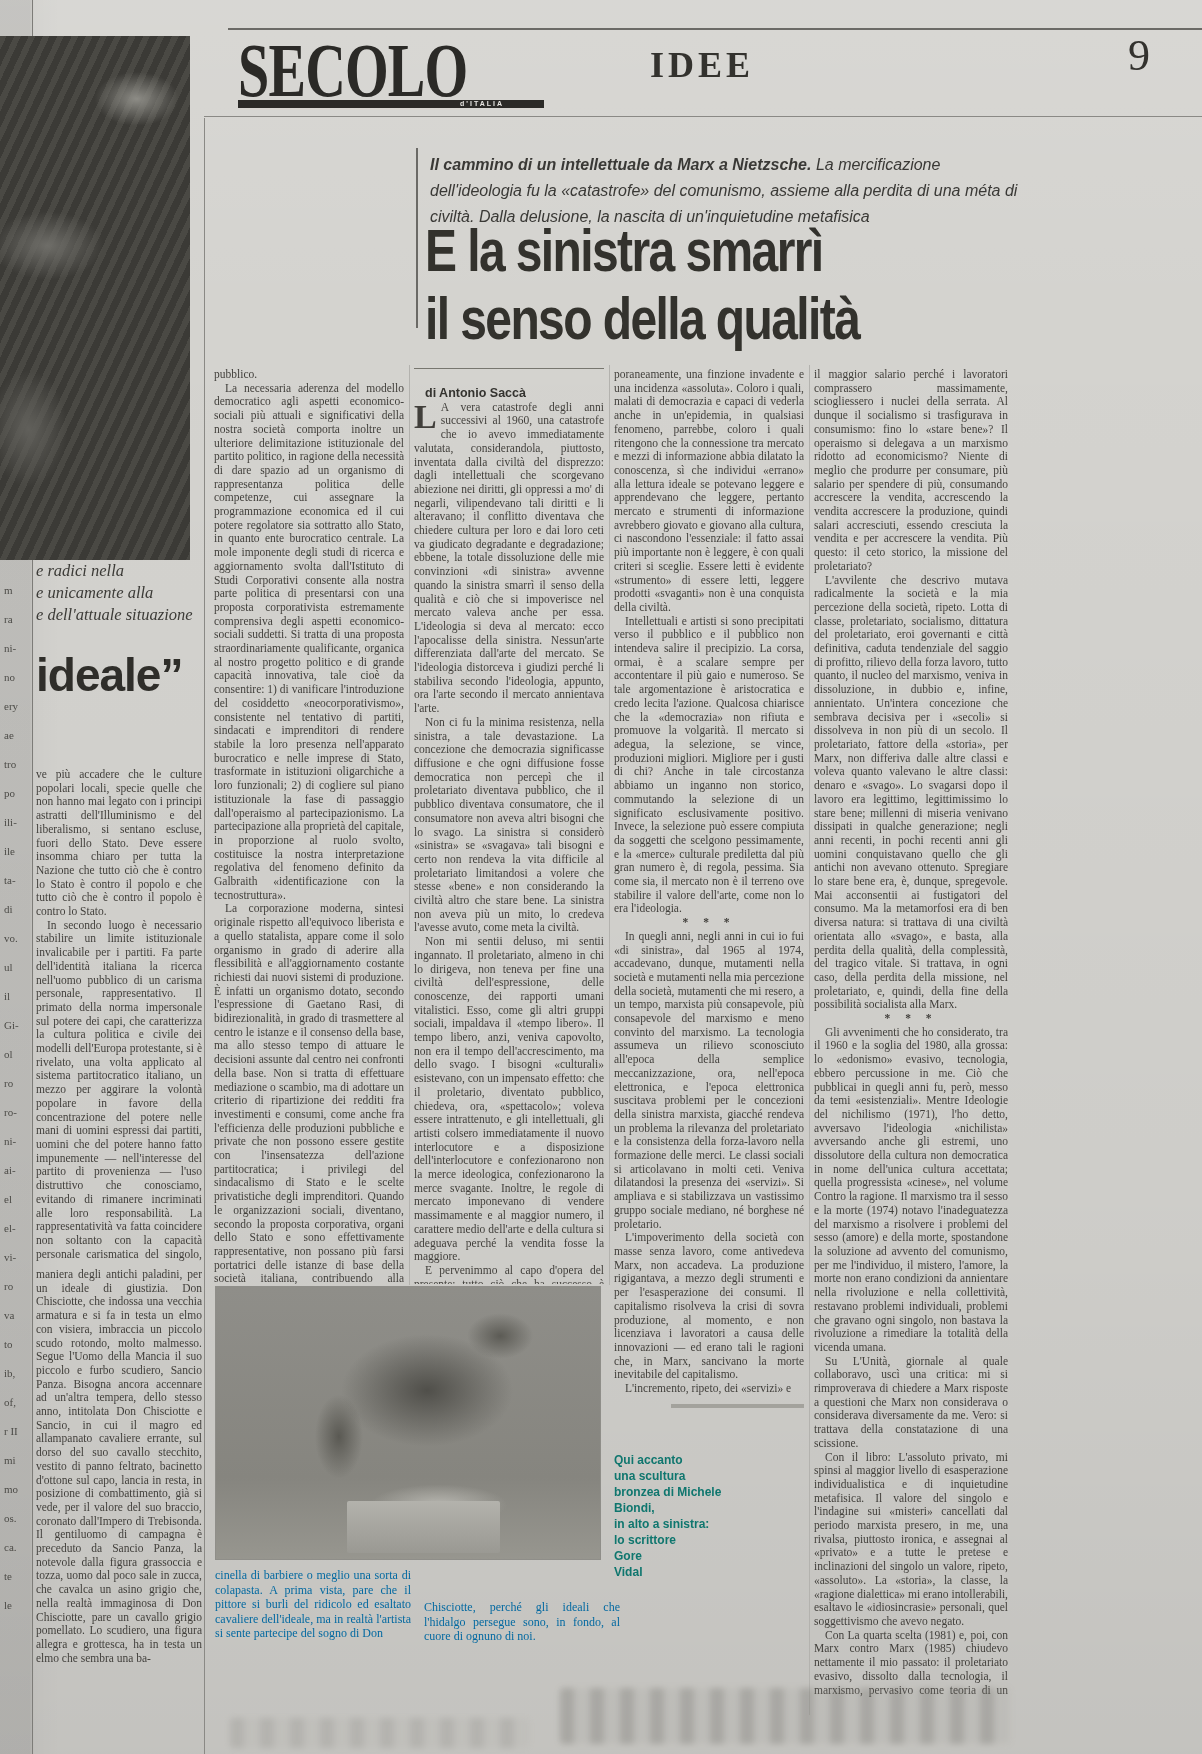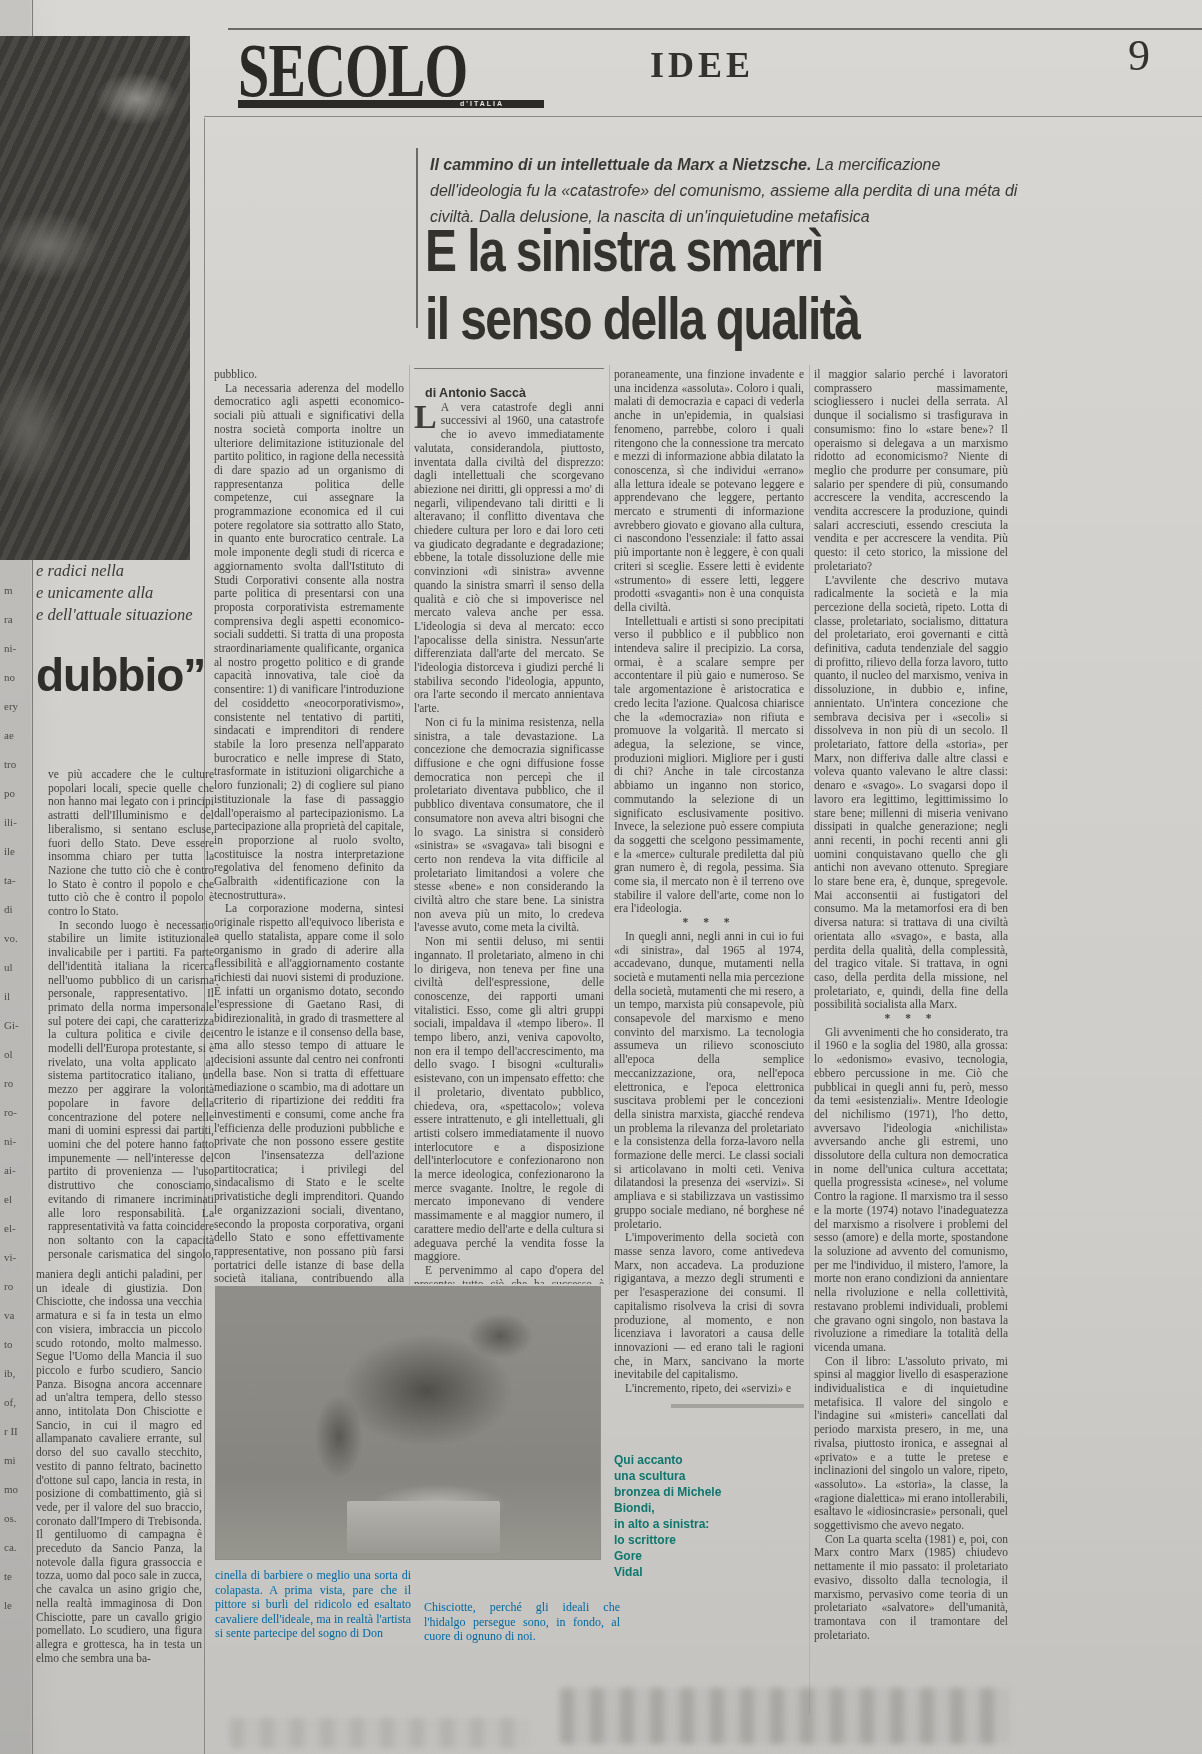--- a/index.html
+++ b/index.html
@@ -115,20 +115,21 @@
   <div class="endbars">
       <div></div>
     </div>
 </div>
 
 <div class="abs col" style="left:814px;top:368px;width:194px;height:1330px;">
   <p class="noind">il maggior salario perché i lavoratori comprassero massimamente, sciogliessero i nuclei della serrata. Al dunque il socialismo si trasfigurava in consumismo: fino lo «stare bene»? Il operaismo si delegava a un marxismo ridotto ad economicismo? Niente di meglio che produrre per consumare, più salario per spendere di più, consumando accrescere la vendita, accrescendo la vendita accrescere la produzione, quindi salari accresciuti, essendo cresciuta la vendita e per accrescere la vendita. Più questo: il ceto storico, la missione del proletariato?</p>
   <p>L'avvilente che descrivo mutava radicalmente la società e la mia percezione della società, ripeto. Lotta di classe, proletariato, socialismo, dittatura del proletariato, eroi governanti e città definitiva, caduta tendenziale del saggio di profitto, rilievo della forza lavoro, tutto quanto, il nucleo del marxismo, veniva in dissoluzione, in dubbio e, infine, annientato. Un'intera concezione che sembrava decisiva per i «secoli» si dissolveva in non più di un secolo. Il proletariato, fattore della «storia», per Marx, non differiva dalle altre classi e voleva quanto valevano le altre classi: denaro e «svago». Lo svagarsi dopo il lavoro era legittimo, legittimissimo lo stare bene; millenni di miseria venivano dissipati in qualche generazione; negli anni recenti, in pochi recenti anni gli uomini conquistavano quello che gli antichi non avevano ottenuto. Spregiare lo stare bene era, è, dunque, spregevole. Mai acconsentii ai fustigatori del consumo. Ma la metamorfosi era di ben diversa natura: si trattava di una civiltà orientata allo «svago», e basta, alla perdita della qualità, della complessità, del tragico vitale. Si trattava, in ogni caso, della perdita della missione, nel proletariato, e, quindi, della fine della possibilità socialista alla Marx.</p>
   <p class="sep">* * *</p>
   <p>Gli avvenimenti che ho considerato, tra il 1960 e la soglia del 1980, alla grossa: lo «edonismo» evasivo, tecnologia, ebbero percussione in me. Ciò che pubblicai in quegli anni fu, però, messo da temi «esistenziali». Mentre Ideologie del nichilismo (1971), l'ho detto, avversavo l'ideologia «nichilista» avversando anche gli estremi, uno dissolutore della cultura non democratica in nome dell'unica cultura accettata; quella progressista «cinese», nel volume Contro la ragione. Il marxismo tra il sesso e la morte (1974) notavo l'inadeguatezza del marxismo a risolvere i problemi del sesso (amore) e della morte, spostandone la soluzione ad avvento del comunismo, per me l'individuo, il mistero, l'amore, la morte non erano condizioni da annientare nella rivoluzione e nella collettività, restavano problemi individuali, problemi che gravano ogni singolo, non bastava la rivoluzione a rimediare la totalità della vicenda umana.</p>
+  <p>Su L'Unità, giornale al quale collaboravo, uscì una critica: mi si rimproverava di chiedere a Marx risposte a questioni che Marx non considerava o considerava diversamente da me. Vero: si trattava della constatazione di una scissione.</p>
   <p>Con il libro: L'assoluto privato, mi spinsi al maggior livello di esasperazione individualistica e di inquietudine metafisica. Il valore del singolo e l'indagine sui «misteri» cancellati dal periodo marxista presero, in me, una rivalsa, piuttosto ironica, e assegnai al «privato» e a tutte le pretese e inclinazioni del singolo un valore, ripeto, «assoluto». La «storia», la classe, la «ragione dialettica» mi erano intollerabili, esaltavo le «idiosincrasie» personali, quel soggettivismo che avevo negato.</p>
   <p>Con La quarta scelta (1981) e, poi, con Marx contro Marx (1985) chiudevo nettamente il mio passato: il proletariato evasivo, dissolto dalla tecnologia, il marxismo, pervasivo come teoria di un proletariato «salvatore» dell'umanità, tramontava con il tramontare del proletariato.</p>
 </div>
 <div class="abs continua" style="left:880px;top:1764px;width:128px;">(2. Continua)</div>
 
 <div class="abs edge-frags" style="left:4px;top:576px;width:26px;">m
 ra
 ni-
 no
 ery
@@ -160,22 +161,22 @@
 mi
 mo
 os.
 ca.
 te
 le</div>
 
 <div class="abs left-italic" style="left:36px;top:560px;width:166px;white-space:pre-line;">e radici nella
 e unicamente alla
 e dell'attuale situazione</div>
-<div class="abs frag-head" style="left:36px;top:648px;">dubbio”</div>
-<div class="abs col" style="left:36px;top:768px;width:166px;height:494px;margin-left:12px;">
+<div class="abs frag-head" style="left:36px;top:648px;">ideale”</div>
+<div class="abs col" style="left:36px;top:768px;width:166px;height:494px;">
   <p class="noind">ve più accadere che le culture popolari locali, specie quelle che non hanno mai legato con i principi astratti dell'Illuminismo e del liberalismo, si sentano escluse, fuori dello Stato. Deve essere insomma chiaro per tutta la Nazione che tutto ciò che è contro lo Stato è contro il popolo e che tutto ciò che è contro il popolo è contro lo Stato.</p>
   <p>In secondo luogo è necessario stabilire un limite istituzionale invalicabile per i partiti. Fa parte dell'identità italiana la ricerca nell'uomo pubblico di un carisma personale, rappresentativo. Il primato della norma impersonale sul potere dei capi, che caratterizza la cultura politica e civile dei modelli dell'Europa protestante, si è rivelato, una volta applicato al sistema partitocratico italiano, un mezzo per aggirare la volontà popolare in favore della concentrazione del potere nelle mani di uomini espressi dai partiti, uomini che del potere hanno fatto impunemente — nell'interesse del partito di provenienza — l'uso distruttivo che conosciamo, evitando di rimanere incriminati alle loro responsabilità. La rappresentatività va fatta coincidere non soltanto con la capacità personale carismatica del singolo, propria dei «distinti superiori» della collettività nazionale, ma anche con l'esistenza reale di condizioni che comportino una risposta personale alle proprie responsabilità da parte dell'uomo</p>
 </div>
 
 <div class="abs col" style="left:36px;top:1268px;width:166px;height:482px;">
   <p class="noind">maniera degli antichi paladini, per un ideale di giustizia. Don Chisciotte, che indossa una vecchia armatura e si fa in testa un elmo con visiera, imbraccia un piccolo scudo rotondo, molto malmesso. Segue l'Uomo della Mancia il suo piccolo e furbo scudiero, Sancio Panza. Bisogna ancora accennare ad un'altra tempera, dello stesso anno, intitolata Don Chisciotte e Sancio, in cui il magro ed allampanato cavaliere errante, sul dorso del suo cavallo stecchito, vestito di panno feltrato, bacinetto d'ottone sul capo, lancia in resta, in posizione di combattimento, già si vede, per il valore del suo braccio, coronato dall'Impero di Trebisonda. Il gentiluomo di campagna è preceduto da Sancio Panza, la notevole dalla figura grassoccia e tozza, uomo dal poco sale in zucca, che cavalca un asino grigio che, nella realtà immaginosa di Don Chisciotte, pare un cavallo grigio pomellato. Lo scudiero, una figura allegra e grottesca, ha in testa un elmo che sembra una ba-</p>
 </div>
 
 <div class="abs photo-sculpture" style="left:215px;top:1286px;width:384px;height:272px;">
   <div class="pedestal"></div>

